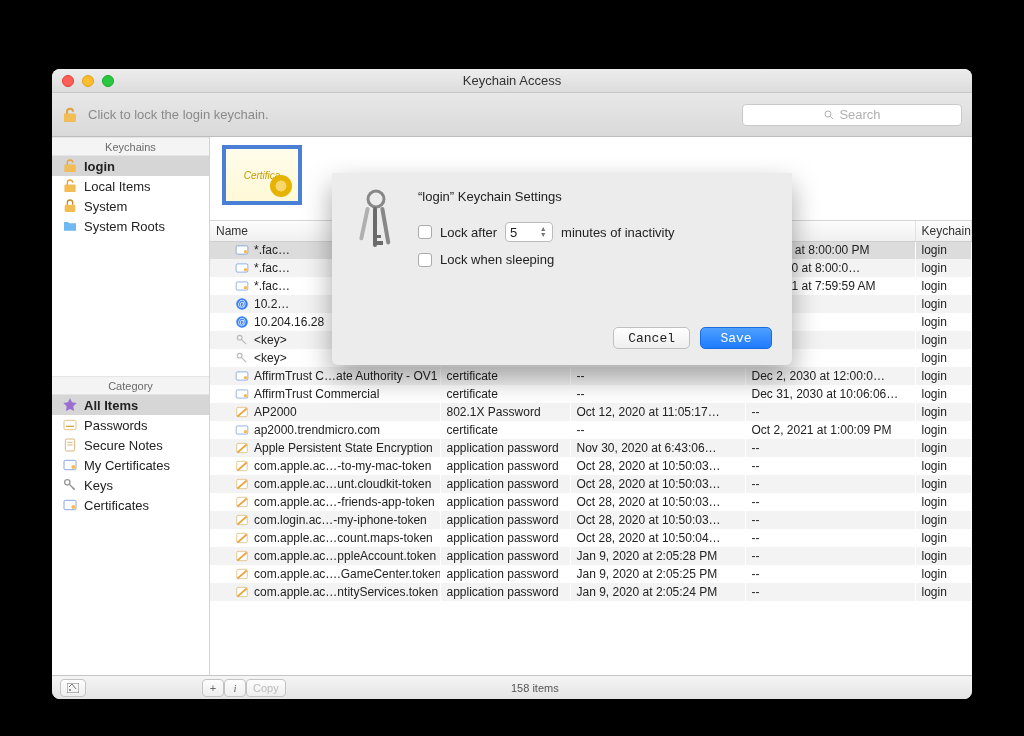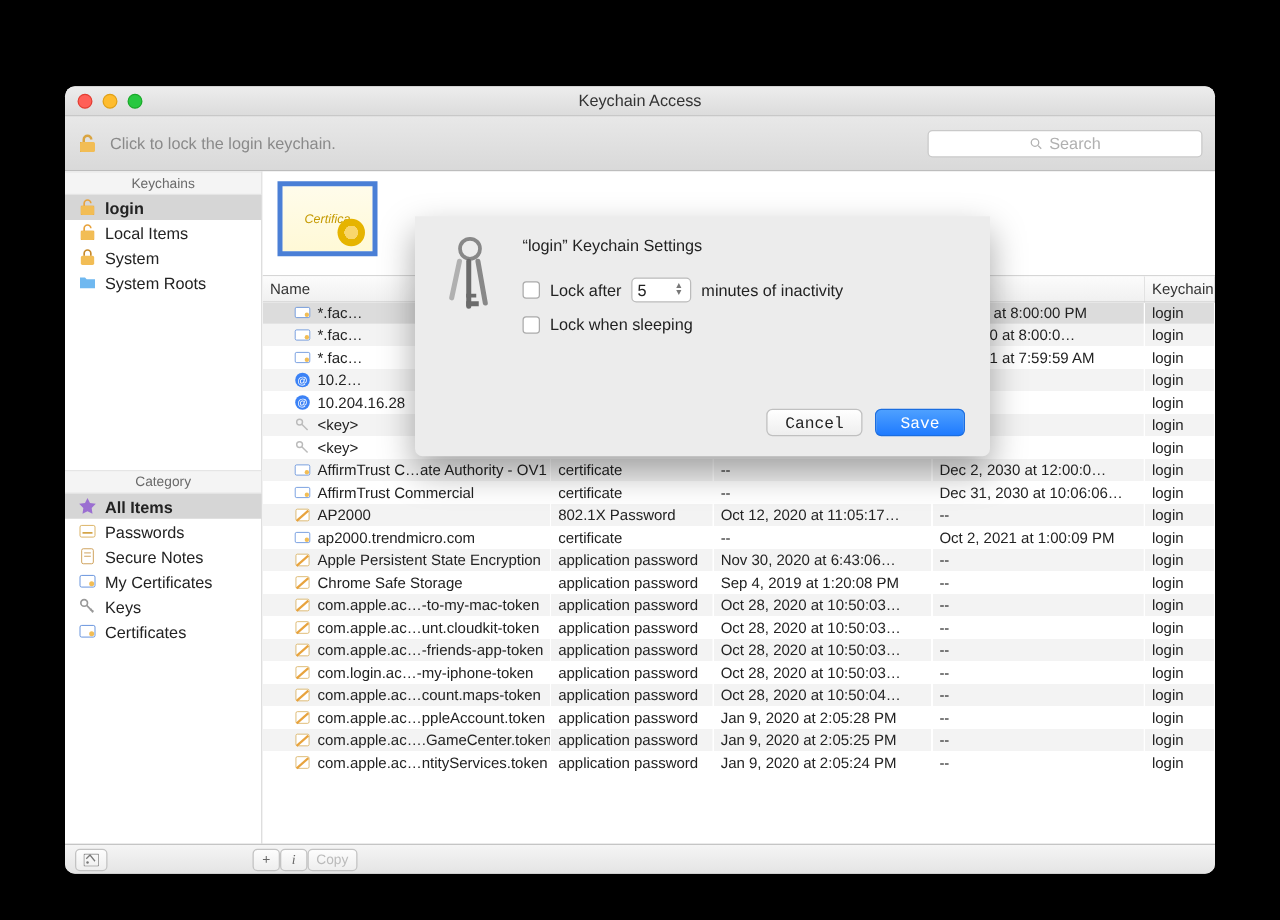--- a/index.html
+++ b/index.html
@@ -537,37 +537,20 @@
               </tr>
               <tr>
                 <td>
                   <div class="name-cell">
                     <span class="icon">
                       <svg width="14" height="14" viewBox="0 0 24 24">
                         <rect x="3" y="4" width="18" height="16" rx="2" fill="#fff" stroke="#d4a548"></rect>
                         <path d="M4 20 L20 6" stroke="#e8a33d" stroke-width="3"></path>
                       </svg>
                     </span>
-                    <span>Chrome Safe Storage</span>
-                  </div>
-                </td>
-                <td>application password</td>
-                <td>Sep 4, 2019 at 1:20:08 PM</td>
-                <td>--</td>
-                <td>login</td>
-              </tr>
-              <tr>
-                <td>
-                  <div class="name-cell">
-                    <span class="icon">
-                      <svg width="14" height="14" viewBox="0 0 24 24">
-                        <rect x="3" y="4" width="18" height="16" rx="2" fill="#fff" stroke="#d4a548"></rect>
-                        <path d="M4 20 L20 6" stroke="#e8a33d" stroke-width="3"></path>
-                      </svg>
-                    </span>
                     <span>com.apple.ac…-to-my-mac-token</span>
                   </div>
                 </td>
                 <td>application password</td>
                 <td>Oct 28, 2020 at 10:50:03…</td>
                 <td>--</td>
                 <td>login</td>
               </tr>
               <tr>
                 <td>
@@ -702,20 +685,21 @@
             <circle cx="3" cy="7" r="1" fill="#777"></circle>
             <path d="M2 4 L5 1 L9 6" fill="none" stroke="#777"></path>
           </svg>
       </span>
       <span style="flex:1"></span>
     </div>
     <div style="width:110px"></div>
     <span class="sb-btn">+</span>
     <span class="sb-btn" style="font-family:serif;font-style:italic">i</span>
     <span class="sb-btn disabled">Copy</span>
+    <div class="sb-center">158 items</div>
     <div style="width:180px"></div>
   </div>
 
   <div class="dialog">
     <div class="dlg-body">
       <div class="dlg-icon">
         <svg width="48" height="64" viewBox="0 0 48 64">
           <circle cx="24" cy="10" r="8" fill="none" stroke="#888" stroke-width="3"></circle>
           <rect x="14" y="18" width="4" height="34" rx="2" fill="#b0b0b0" transform="rotate(12 16 18)"></rect>
           <rect x="28" y="18" width="4" height="38" rx="2" fill="#888" transform="rotate(-10 30 18)"></rect>

